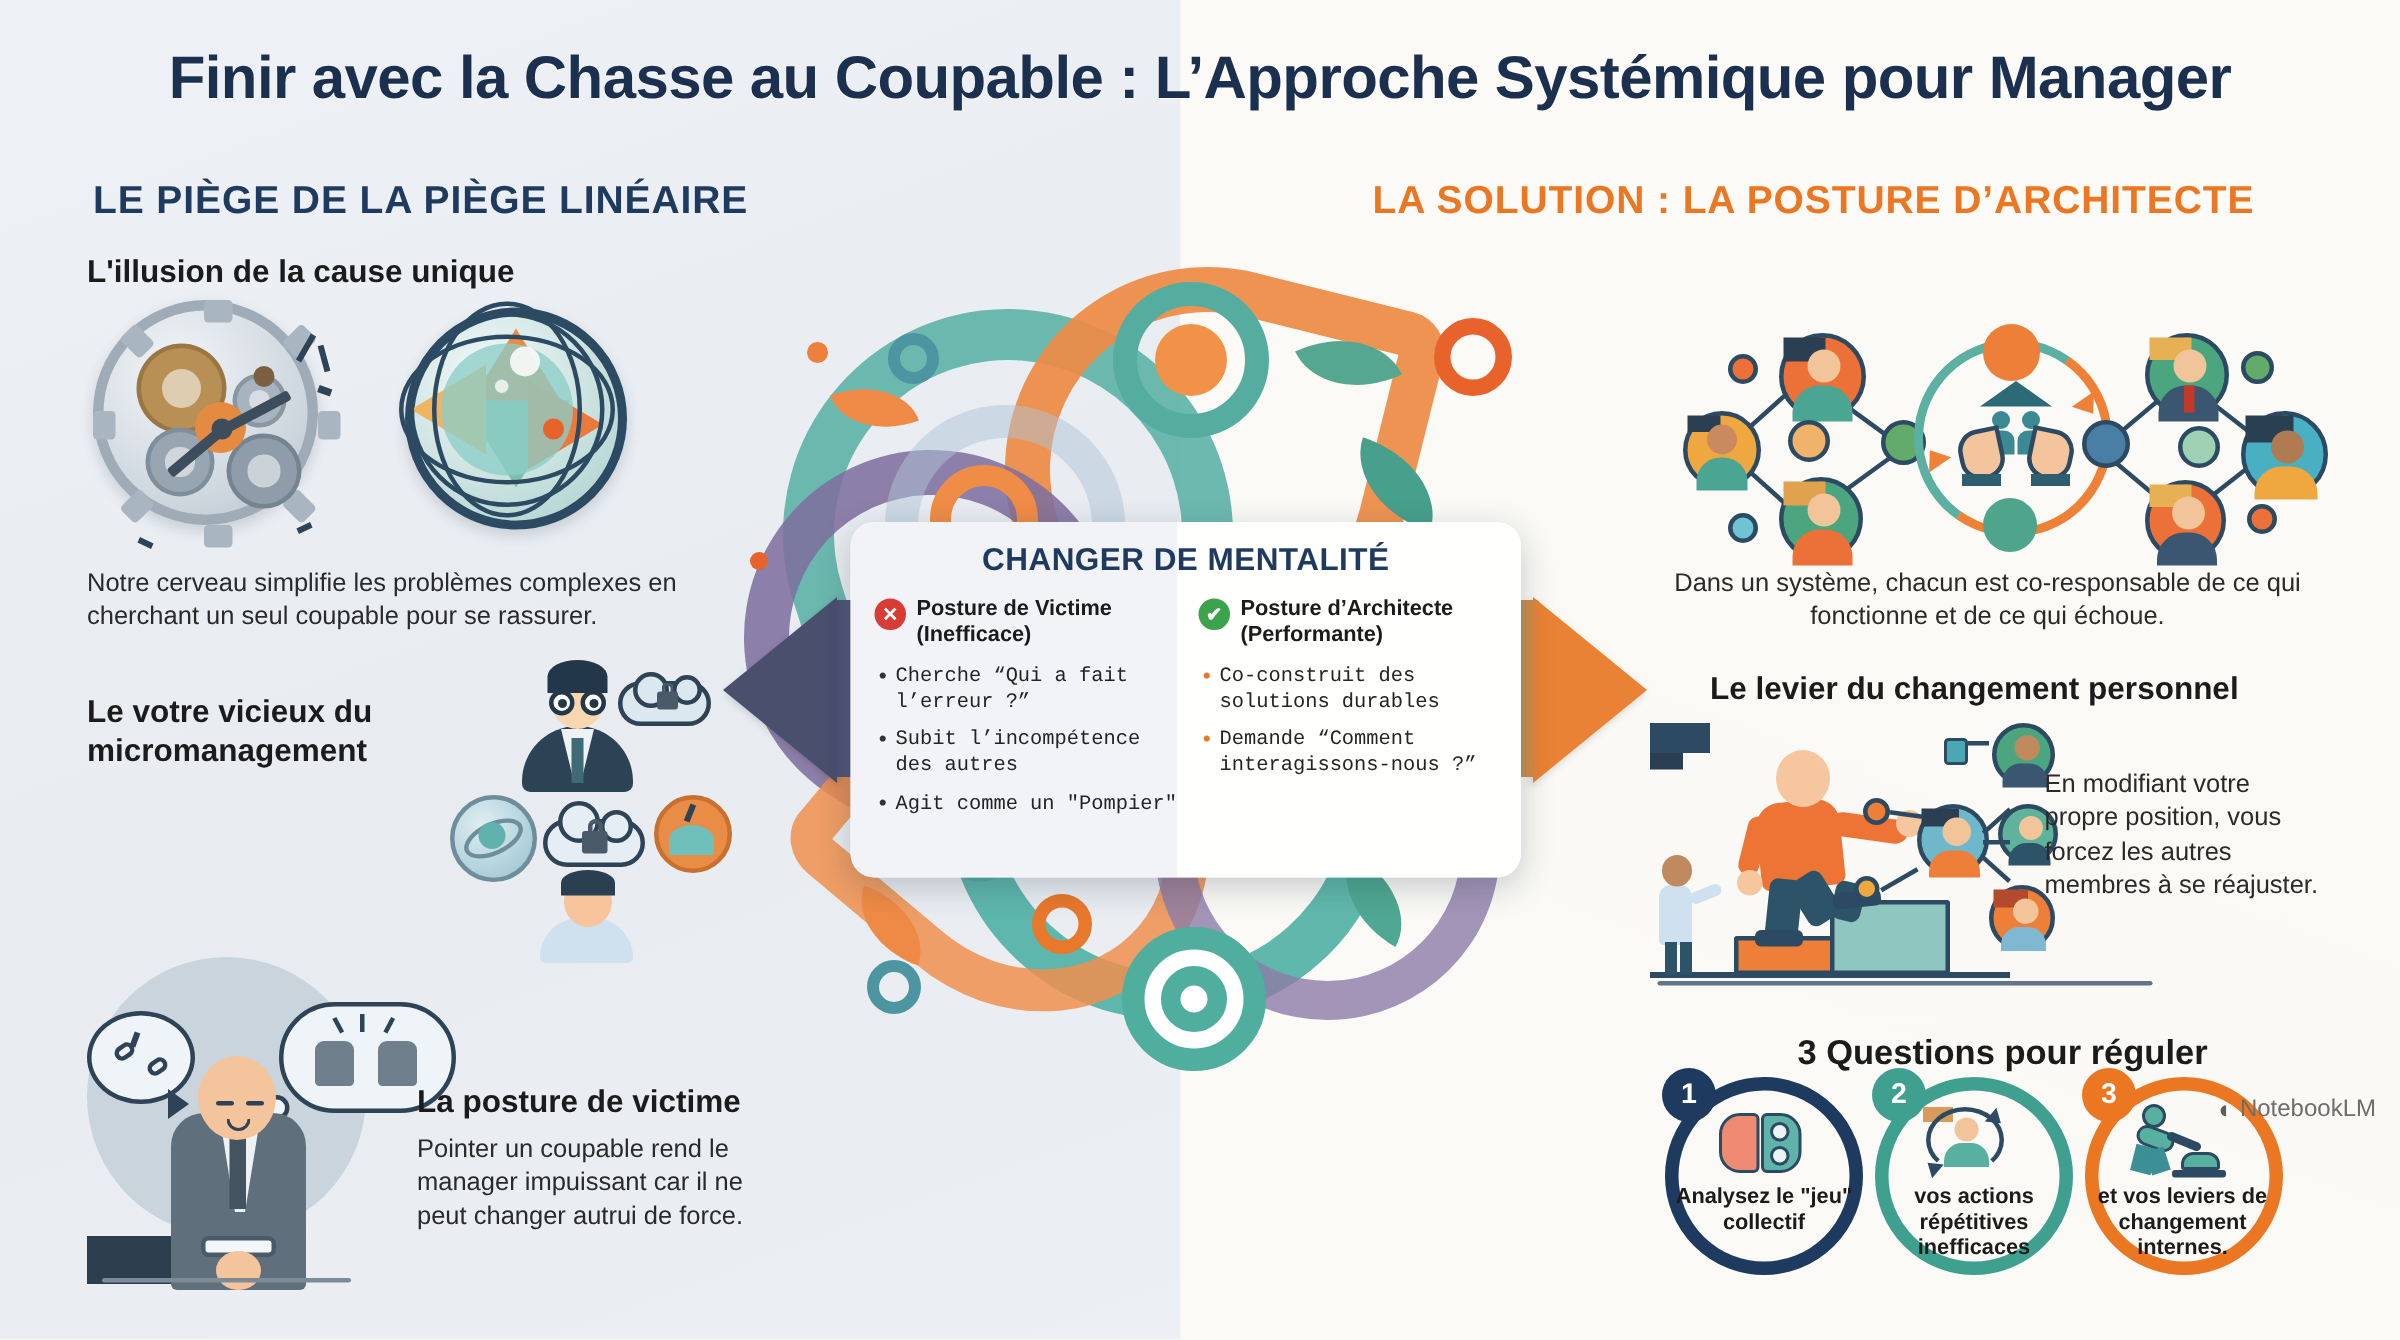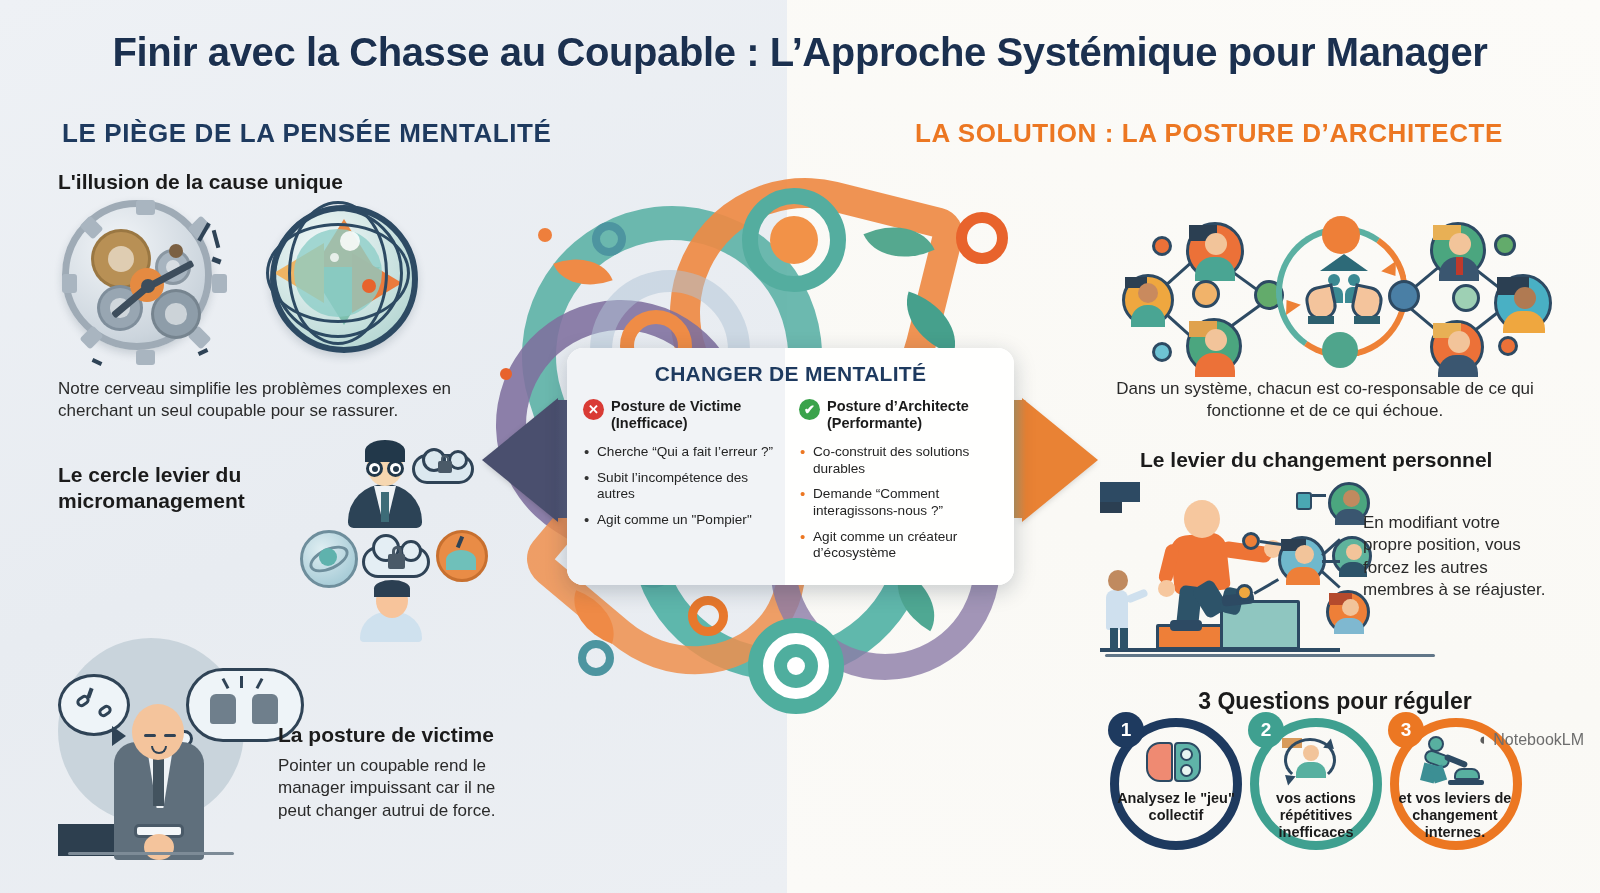--- a/index.html
+++ b/index.html
@@ -142,21 +142,21 @@
     flex: 0 0 auto; width: 21px; height: 21px; border-radius: 50%;
     color: #fff; font-size: 13px; font-weight: bold;
     display: flex; align-items: center; justify-content: center;
     margin-top: 1px;
   }
   .badge.x { background: #d93b35; }
   .badge.v { background: #3aa34b; }
   ul.bul { list-style: none; margin-top: 11px; }
   ul.bul li {
     position: relative; padding-left: 14px; margin-bottom: 9px;
-    font-size: 13.6px; line-height: 1.23; color: #242424;
+    font-size: 13.6px; line-height: 1.23; color: #242424; font-family: Liberation Mono, monospace;
   }
   ul.bul li::before {
     content: "•"; position: absolute; left: 1px; top: -1px; font-size: 15px;
   }
   ul.bul.l li::before { color: #333; }
   ul.bul.r li::before { color: #ec7722; }
 
   
   .node {
     position: absolute; border-radius: 50%; border: 3px solid #2d4a63;
@@ -206,21 +206,21 @@
 </head>
 <body>
 
 <div id="stage">
 
   <div class="bg-left"></div>
   <div class="bg-right"></div>
 
   <div class="title">Finir avec la Chasse au Coupable : L’Approche Systémique pour Manager</div>
 
-  <div class="sec-head left">LE PIÈGE DE LA PENSÉE MENTALITÉ</div>
+  <div class="sec-head left">LE PIÈGE DE LA PIÈGE LINÉAIRE</div>
 
   <div class="sub-head" style="left:58px; top:170px;">L'illusion de la cause unique</div>
 
   <div class="ill" style="left:62px; top:200px; width:180px; height:180px;">
     <div class="watch-tooth" style="left:74px; top:0px;"></div>
     <div class="watch-tooth" style="left:74px; top:150px;"></div>
     <div class="watch-tooth" style="left:0px; top:74px; width:15px; height:19px;"></div>
     <div class="watch-tooth" style="left:150px; top:74px; width:15px; height:19px;"></div>
     <div class="watch-tooth" style="left:20px; top:20px; transform:rotate(45deg);"></div>
     <div class="watch-tooth" style="left:128px; top:20px; transform:rotate(-45deg);"></div>
@@ -254,21 +254,21 @@
       <div class="ell" style="left:18px; top:-4px; width:100px; height:144px;"></div>
       <div class="ell" style="left:3px; top:3px; width:130px; height:130px;"></div>
       <div class="circ" style="left:70px; top:26px; width:20px; height:20px; background:rgba(255,255,255,.85);"></div>
       <div class="circ" style="left:60px; top:48px; width:9px; height:9px; background:rgba(255,255,255,.75);"></div>
       <div class="circ" style="left:92px; top:74px; width:14px; height:14px; background:#e8632c;"></div>
     </div>
   </div>
 
   <div class="body-text" style="left:58px; top:378px; width:400px;">Notre cerveau simplifie les problèmes complexes en cherchant un seul coupable pour se rassurer.</div>
 
-  <div class="sub-head" style="left:58px; top:462px; width:250px; line-height:1.22;">Le cercle levier du micromanagement</div>
+  <div class="sub-head" style="left:58px; top:462px; width:250px; line-height:1.22;">Le votre vicieux du micromanagement</div>
 
   <div class="ill" style="left:300px; top:432px; width:180px; height:190px;">
     <div class="bust" style="left:42px; top:2px; width:86px; height:92px;">
       <div class="torso" style="left:6px; top:50px; width:74px; height:44px; background:#2c4356;"></div>
       <div style="position:absolute; left:32px; top:52px; width:22px; height:36px; background:#eef2f5; clip-path:polygon(0 0,100% 0,60% 100%,40% 100%);"></div>
       <div style="position:absolute; left:39px; top:58px; width:8px; height:30px; background:#3d6c78;"></div>
       <div class="head" style="left:25px; top:12px; width:36px; height:40px; background:#f6d7b0;"></div>
       <div class="hair" style="left:23px; top:6px; width:40px; height:22px; background:#22384a;"></div>
       <div class="circ" style="left:24px; top:26px; width:17px; height:17px; border:3px solid #22384a; background:#fff;"></div>
       <div class="circ" style="left:45px; top:26px; width:17px; height:17px; border:3px solid #22384a; background:#fff;"></div>
@@ -393,21 +393,20 @@
       <div class="col-head">
         <span class="badge v">✔</span>
         <span>
           <span>Posture d’Architecte</span><br>
           <span>(Performante)</span>
         </span>
       </div>
       <ul class="bul r">
         <li>Co-construit des solutions durables</li>
         <li>Demande “Comment interagissons-nous ?”</li>
-        <li>Agit comme un créateur d’écosystème</li>
       </ul>
     </div>
   </div>
 
   <div class="sec-head right">LA SOLUTION : LA POSTURE D’ARCHITECTE</div>
 
 
   <div class="ill" style="left:1100px; top:206px; width:465px; height:165px;">
     <div class="line" style="left:50px; top:92px; width:60px; transform:rotate(-42deg);"></div>
     <div class="line" style="left:50px; top:92px; width:60px; transform:rotate(42deg);"></div>

